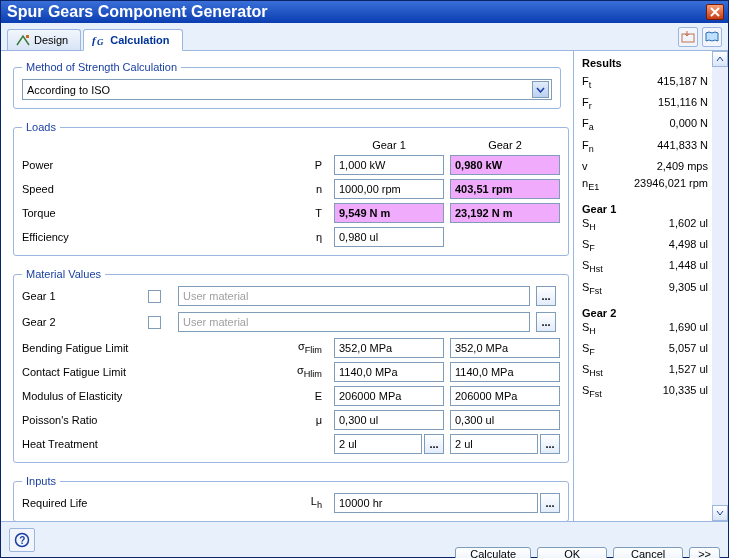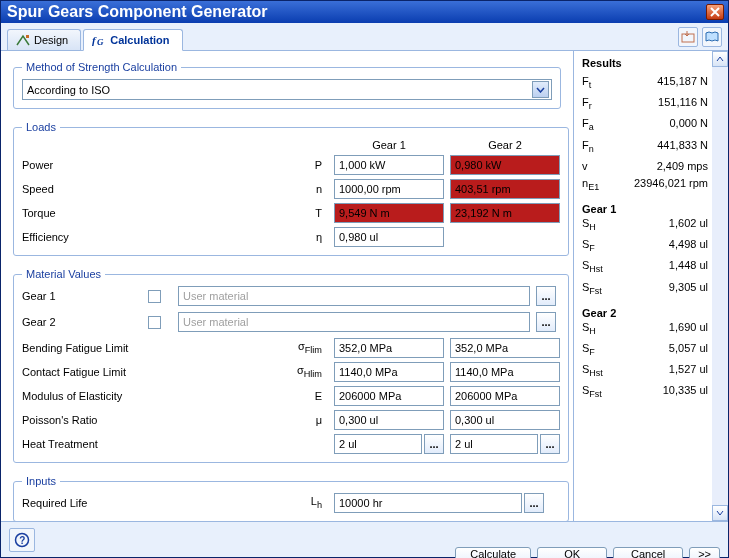--- a/index.html
+++ b/index.html
@@ -141,21 +141,21 @@
   }
   .grid .hdr { text-align:center; color:#000; }
   .input, .input-ro {
     height:20px;
     border:1px solid #7f9db9;
     padding:0 4px;
     display:flex; align-items:center;
     background:#fff;
     overflow:hidden;
   }
-  .input-ro { background:#b91c1c; }
+  .input-ro { background:#f0abfc;font-weight:bold; }
   .sym { text-align:right; padding-right:6px;}
   .input-wrap { display:flex; gap:2px; }
   .smallbtn {
     width:20px; height:20px; border:1px solid #7f9db9; background:linear-gradient(#fff,#e2ecfb);
     display:flex;align-items:center;justify-content:center; cursor:pointer; font-weight:bold;
   }
   .placeholder { color:#a0a0a0; }
   .checkbox {
     width:13px; height:13px; border:1px solid #7f9db9; background:#fff; display:inline-block;
   }
@@ -371,21 +371,21 @@
               </span>
           </div>
         </div>
       </fieldset>
 
       <fieldset>
         <legend>Inputs</legend>
         <div class="grid">
           <span>Required Life</span>
           <span class="sym">L<sub>h</sub></span>
-          <div class="input-wrap" style="grid-column: span 2; width:210px;">
+          <div class="input-wrap" style="grid-column: span 2; width:226px;">
             <div class="input" style="flex:1">
                 <span>10000 hr</span>
               </div>
             <span class="smallbtn">
                 <span>...</span>
               </span>
           </div>
         </div>
       </fieldset>
 

